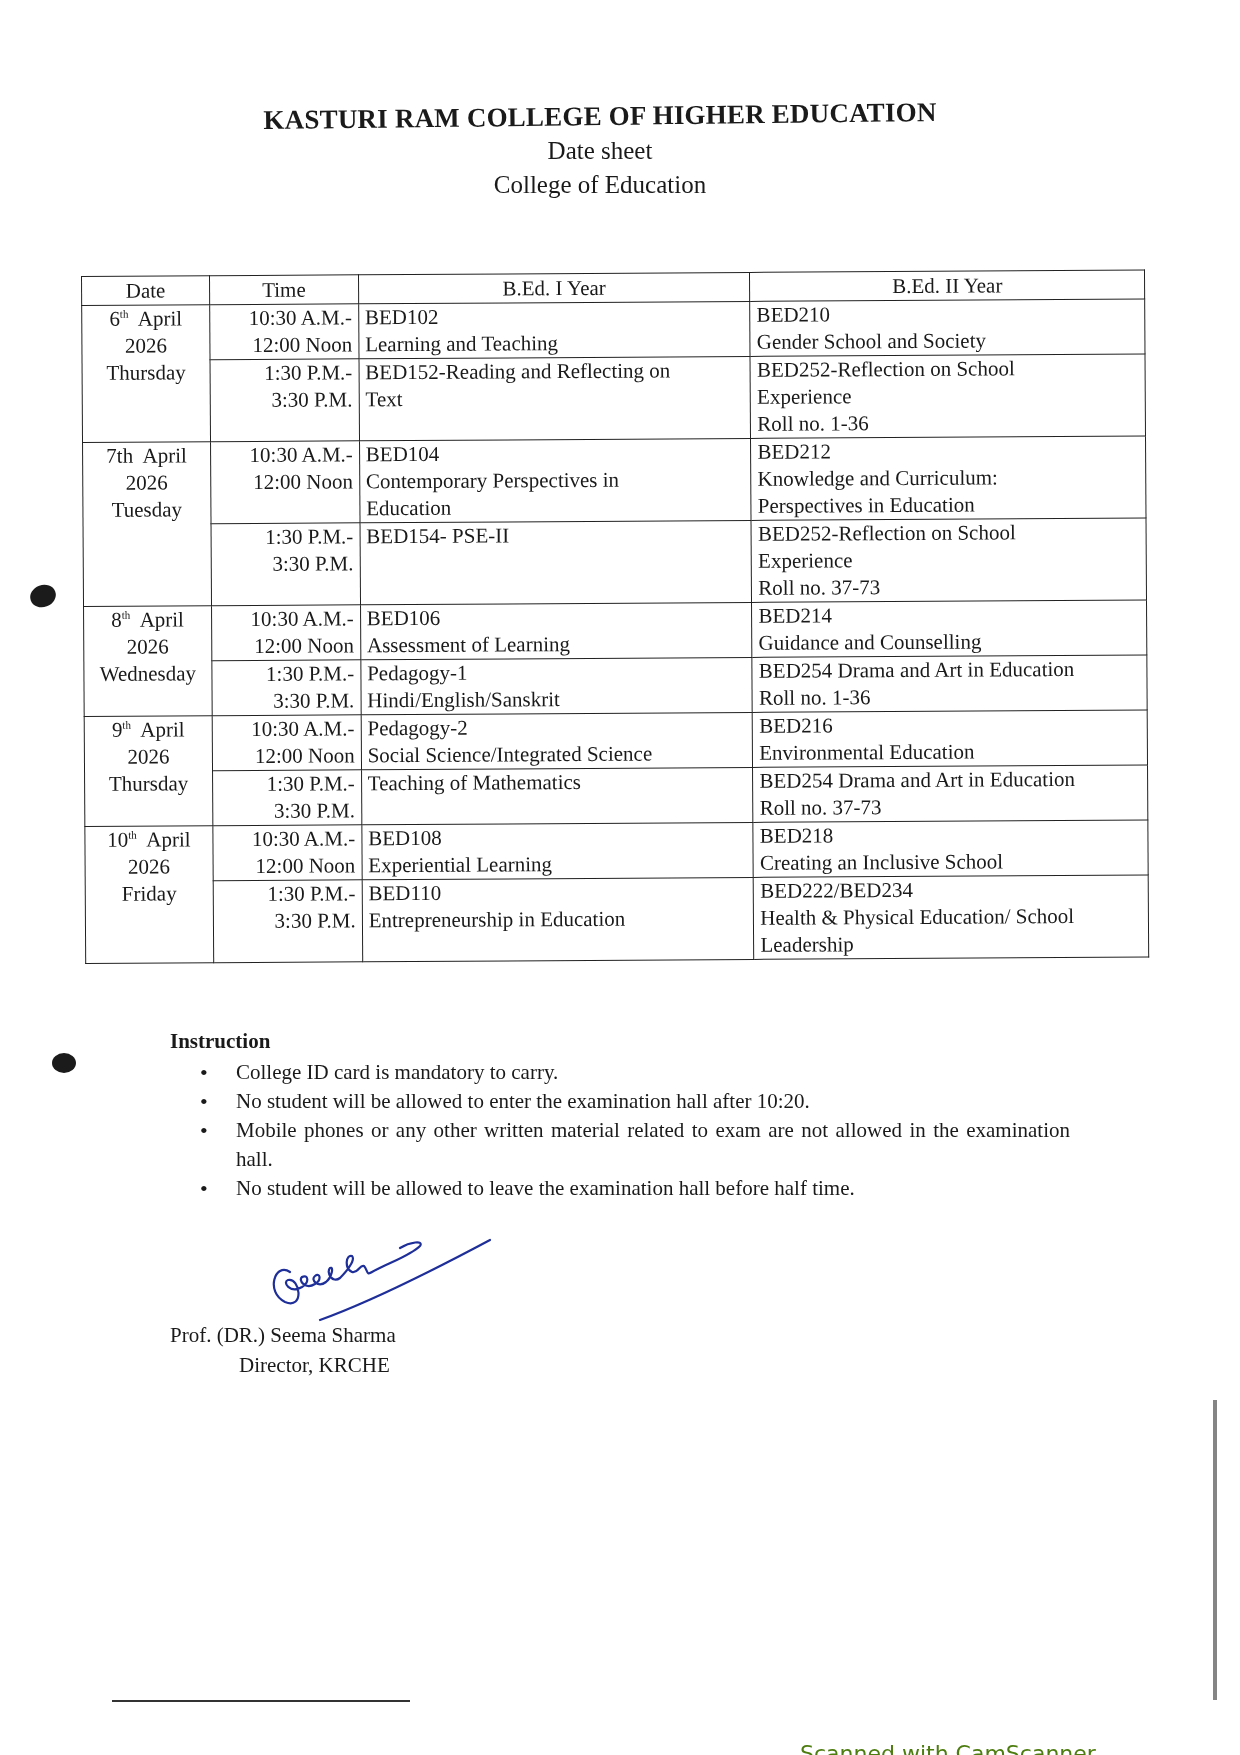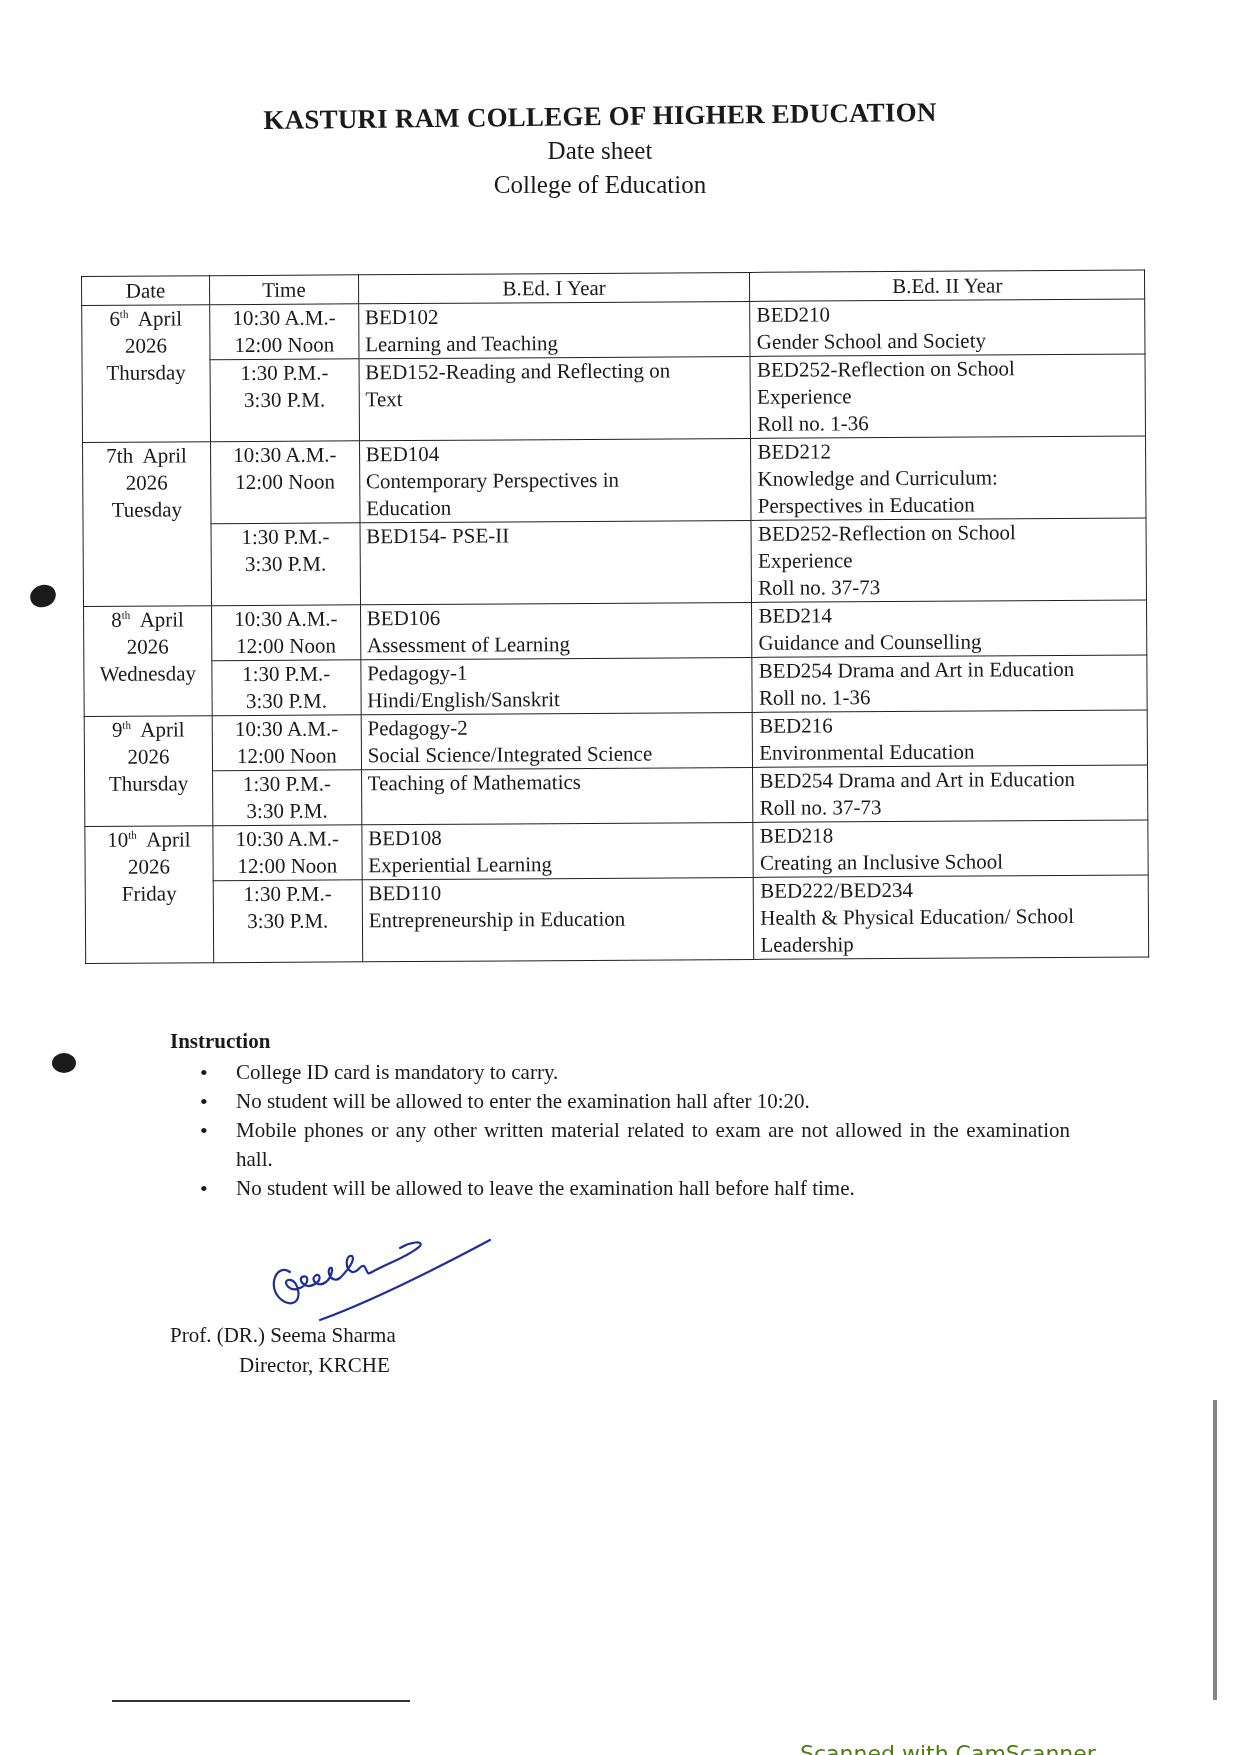--- a/index.html
+++ b/index.html
@@ -21,21 +21,21 @@
     border-collapse: collapse; font-size: 21px; line-height: 27px;
     transform: rotate(-0.35deg); transform-origin: left top;
   }
   table.sheet th, table.sheet td {
     border: 1.6px solid #222; vertical-align: top; padding: 0 6px;
   }
   table.sheet th { font-weight: normal; text-align: center; padding-top: 1px; }
   col.c-date { width: 128px; } col.c-time { width: 149px; }
   col.c-y1 { width: 392px; } col.c-y2 { width: 395px; }
   td.date { text-align: center; }
-  td.time { text-align: center; }
+  td.time { text-align: right; }
   td.subj { text-align: left; }
   .line { display: block; white-space: nowrap; }
   sup { font-size: 11px; line-height: 0; }
 
   .instructions { position: absolute; left: 170px; top: 1027px; width: 900px; font-size: 21px; line-height: 29px; }
   .instructions .title { font-weight: bold; }
   .instructions ul { margin: 2px 0 16px 0; padding-left: 66px; list-style: none; }
   .instructions li { position: relative; text-align: justify; }
   .instructions li::before { content: "\2022"; position: absolute; left: -36px; top: 0; font-size: 22px; }
 

